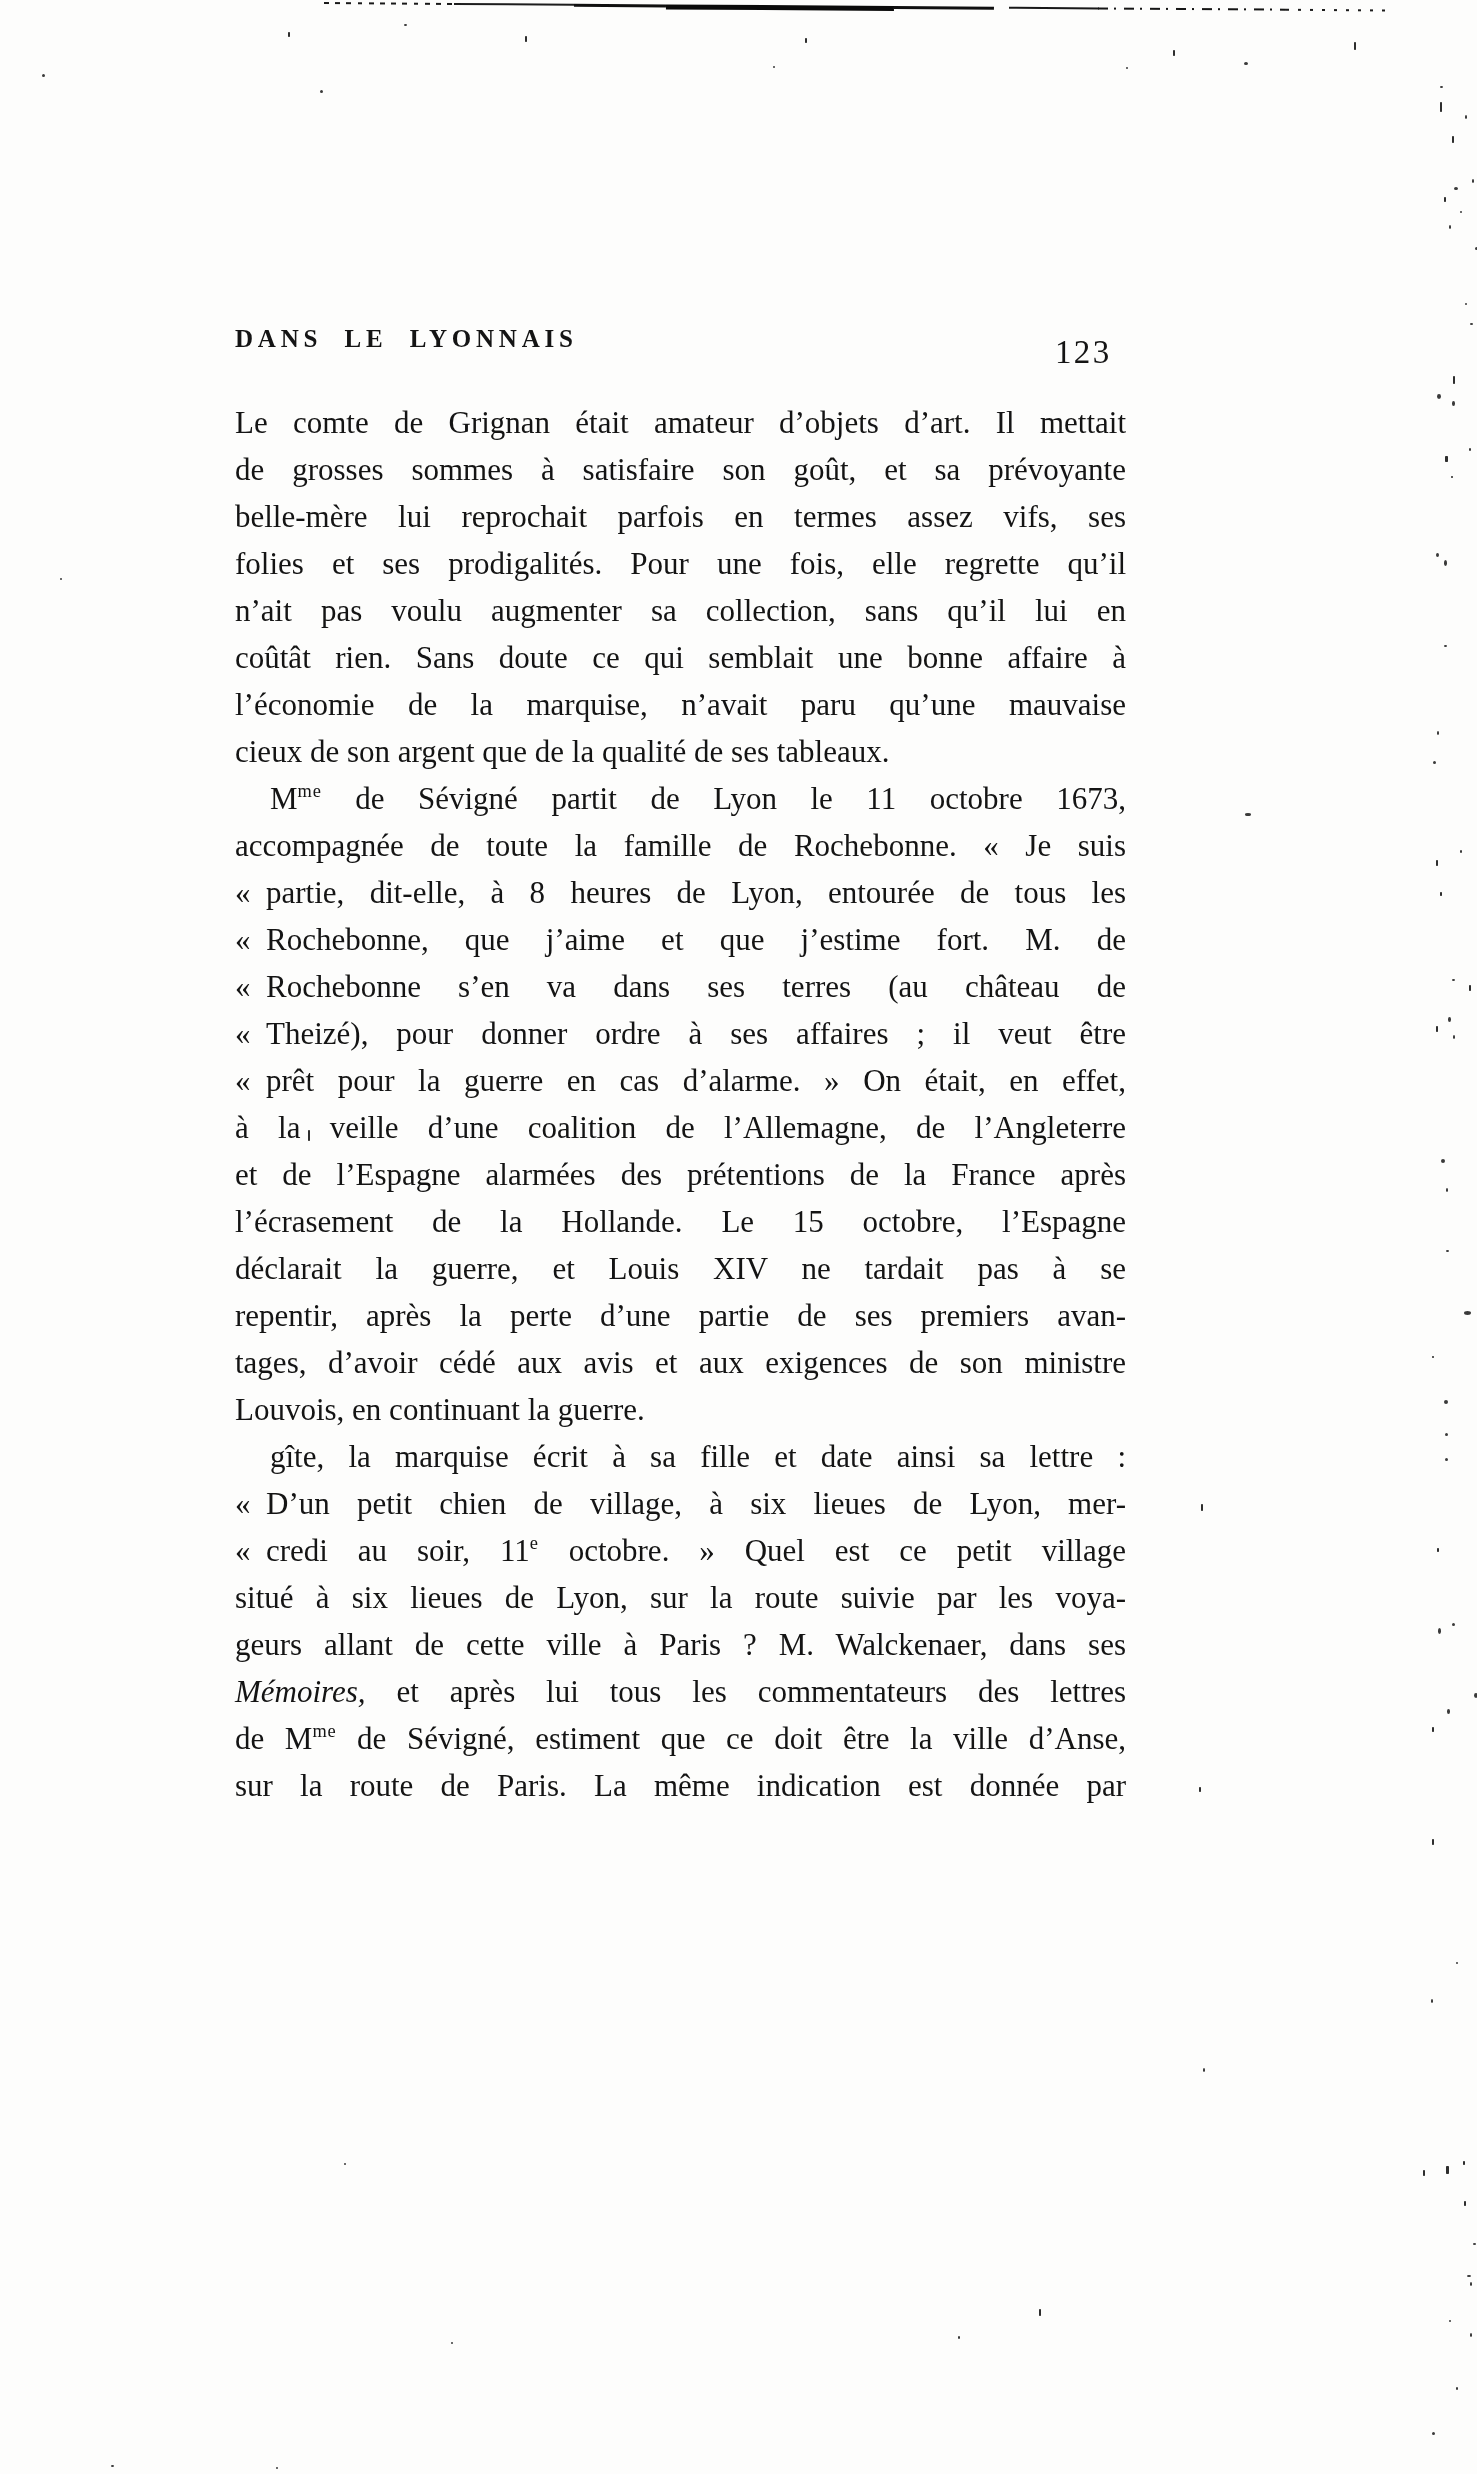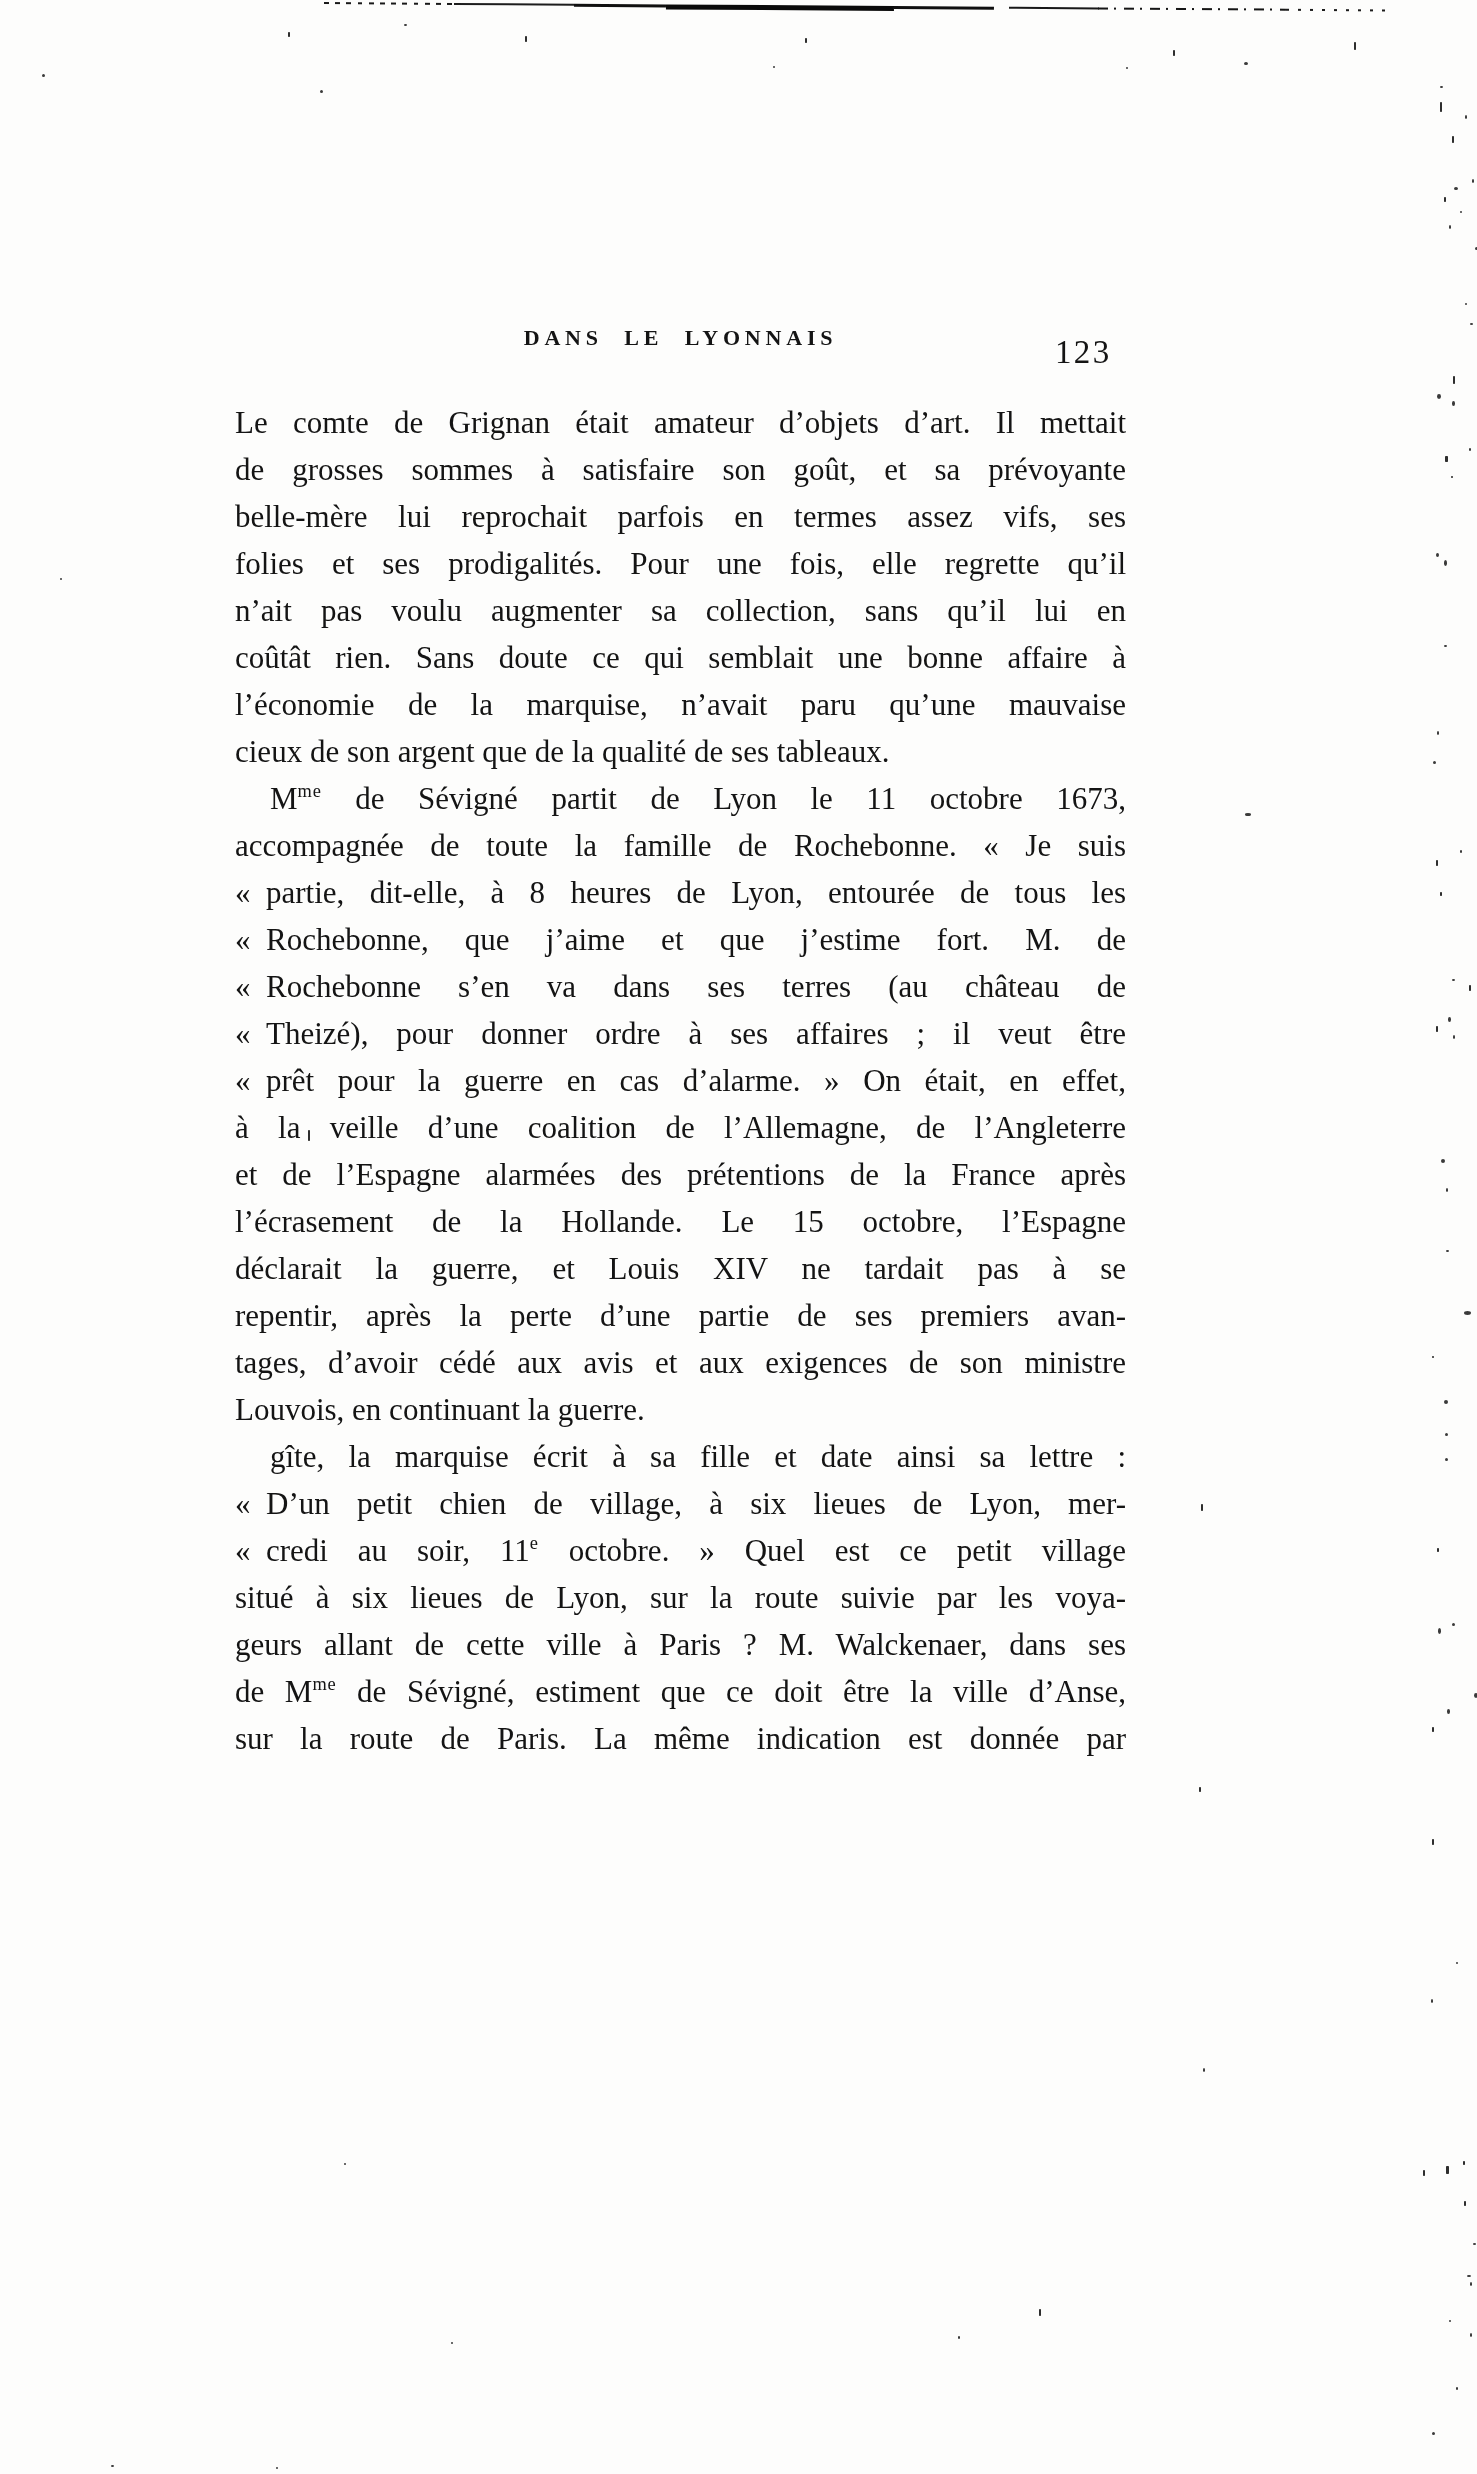--- a/index.html
+++ b/index.html
@@ -7,22 +7,22 @@
   body {
     width:1478px; height:2475px; position:relative; overflow:hidden;
     font-family:"Liberation Serif", "DejaVu Serif", serif;
     color:#141414;
   }
   .scan-page { position:absolute; inset:0; }
 
   
   .header { position:absolute; left:235px; top:319px; width:891px; height:51px; }
   .running-title {
-    position:absolute; left:0; right:0; top:6.4px; text-align:center;
-    font-size:22px; letter-spacing:4.8px; word-spacing:11.2px; font-weight:bold;
+    position:absolute; left:0; right:0; top:6.4px; 
+    font-size:25px; letter-spacing:4.8px; word-spacing:11.2px; font-weight:bold;
     font-stretch:condensed; white-space:nowrap;
   }
   .page-number {
     position:absolute; right:14.4px; top:-1.6px; font-size:33px; letter-spacing:2.4px;margin-top:17px;
   }
 
   
   .text-block {
     position:absolute; left:235px; top:399px; width:891px;
     font-size:31px; line-height:47px;
@@ -185,19 +185,20 @@
         <div class="line"><span>repentir, après la perte d’une partie de ses premiers avan-</span></div>
         <div class="line"><span>tages, d’avoir cédé aux avis et aux exigences de son ministre</span></div>
         <div class="line"><span>Louvois, en continuant la guerre.</span></div>
       </div>
       <div class="para indent cont">
         <div class="line"><span>gîte, la marquise écrit à sa fille et date ainsi sa lettre :</span></div>
         <div class="line"><span>« D’un petit chien de village, à six lieues de Lyon, mer-</span></div>
         <div class="line"><span>« credi au soir, 11</span><sup>e</sup><span> octobre. » Quel est ce petit village</span></div>
         <div class="line"><span>situé à six lieues de Lyon, sur la route suivie par les voya-</span></div>
         <div class="line"><span>geurs allant de cette ville à Paris ? M. Walckenaer, dans ses</span></div>
+        <div class="line"><em>Mémoires,</em><span> et après lui tous les commentateurs des lettres</span></div>
         <div class="line"><span>de M</span><sup>me</sup><span> de Sévigné, estiment que ce doit être la ville d’Anse,</span></div>
         <div class="line"><span>sur la route de Paris. La même indication est donnée par</span></div>
       </div>
     </div>
 
 </div>
 
 
 </body></html>

